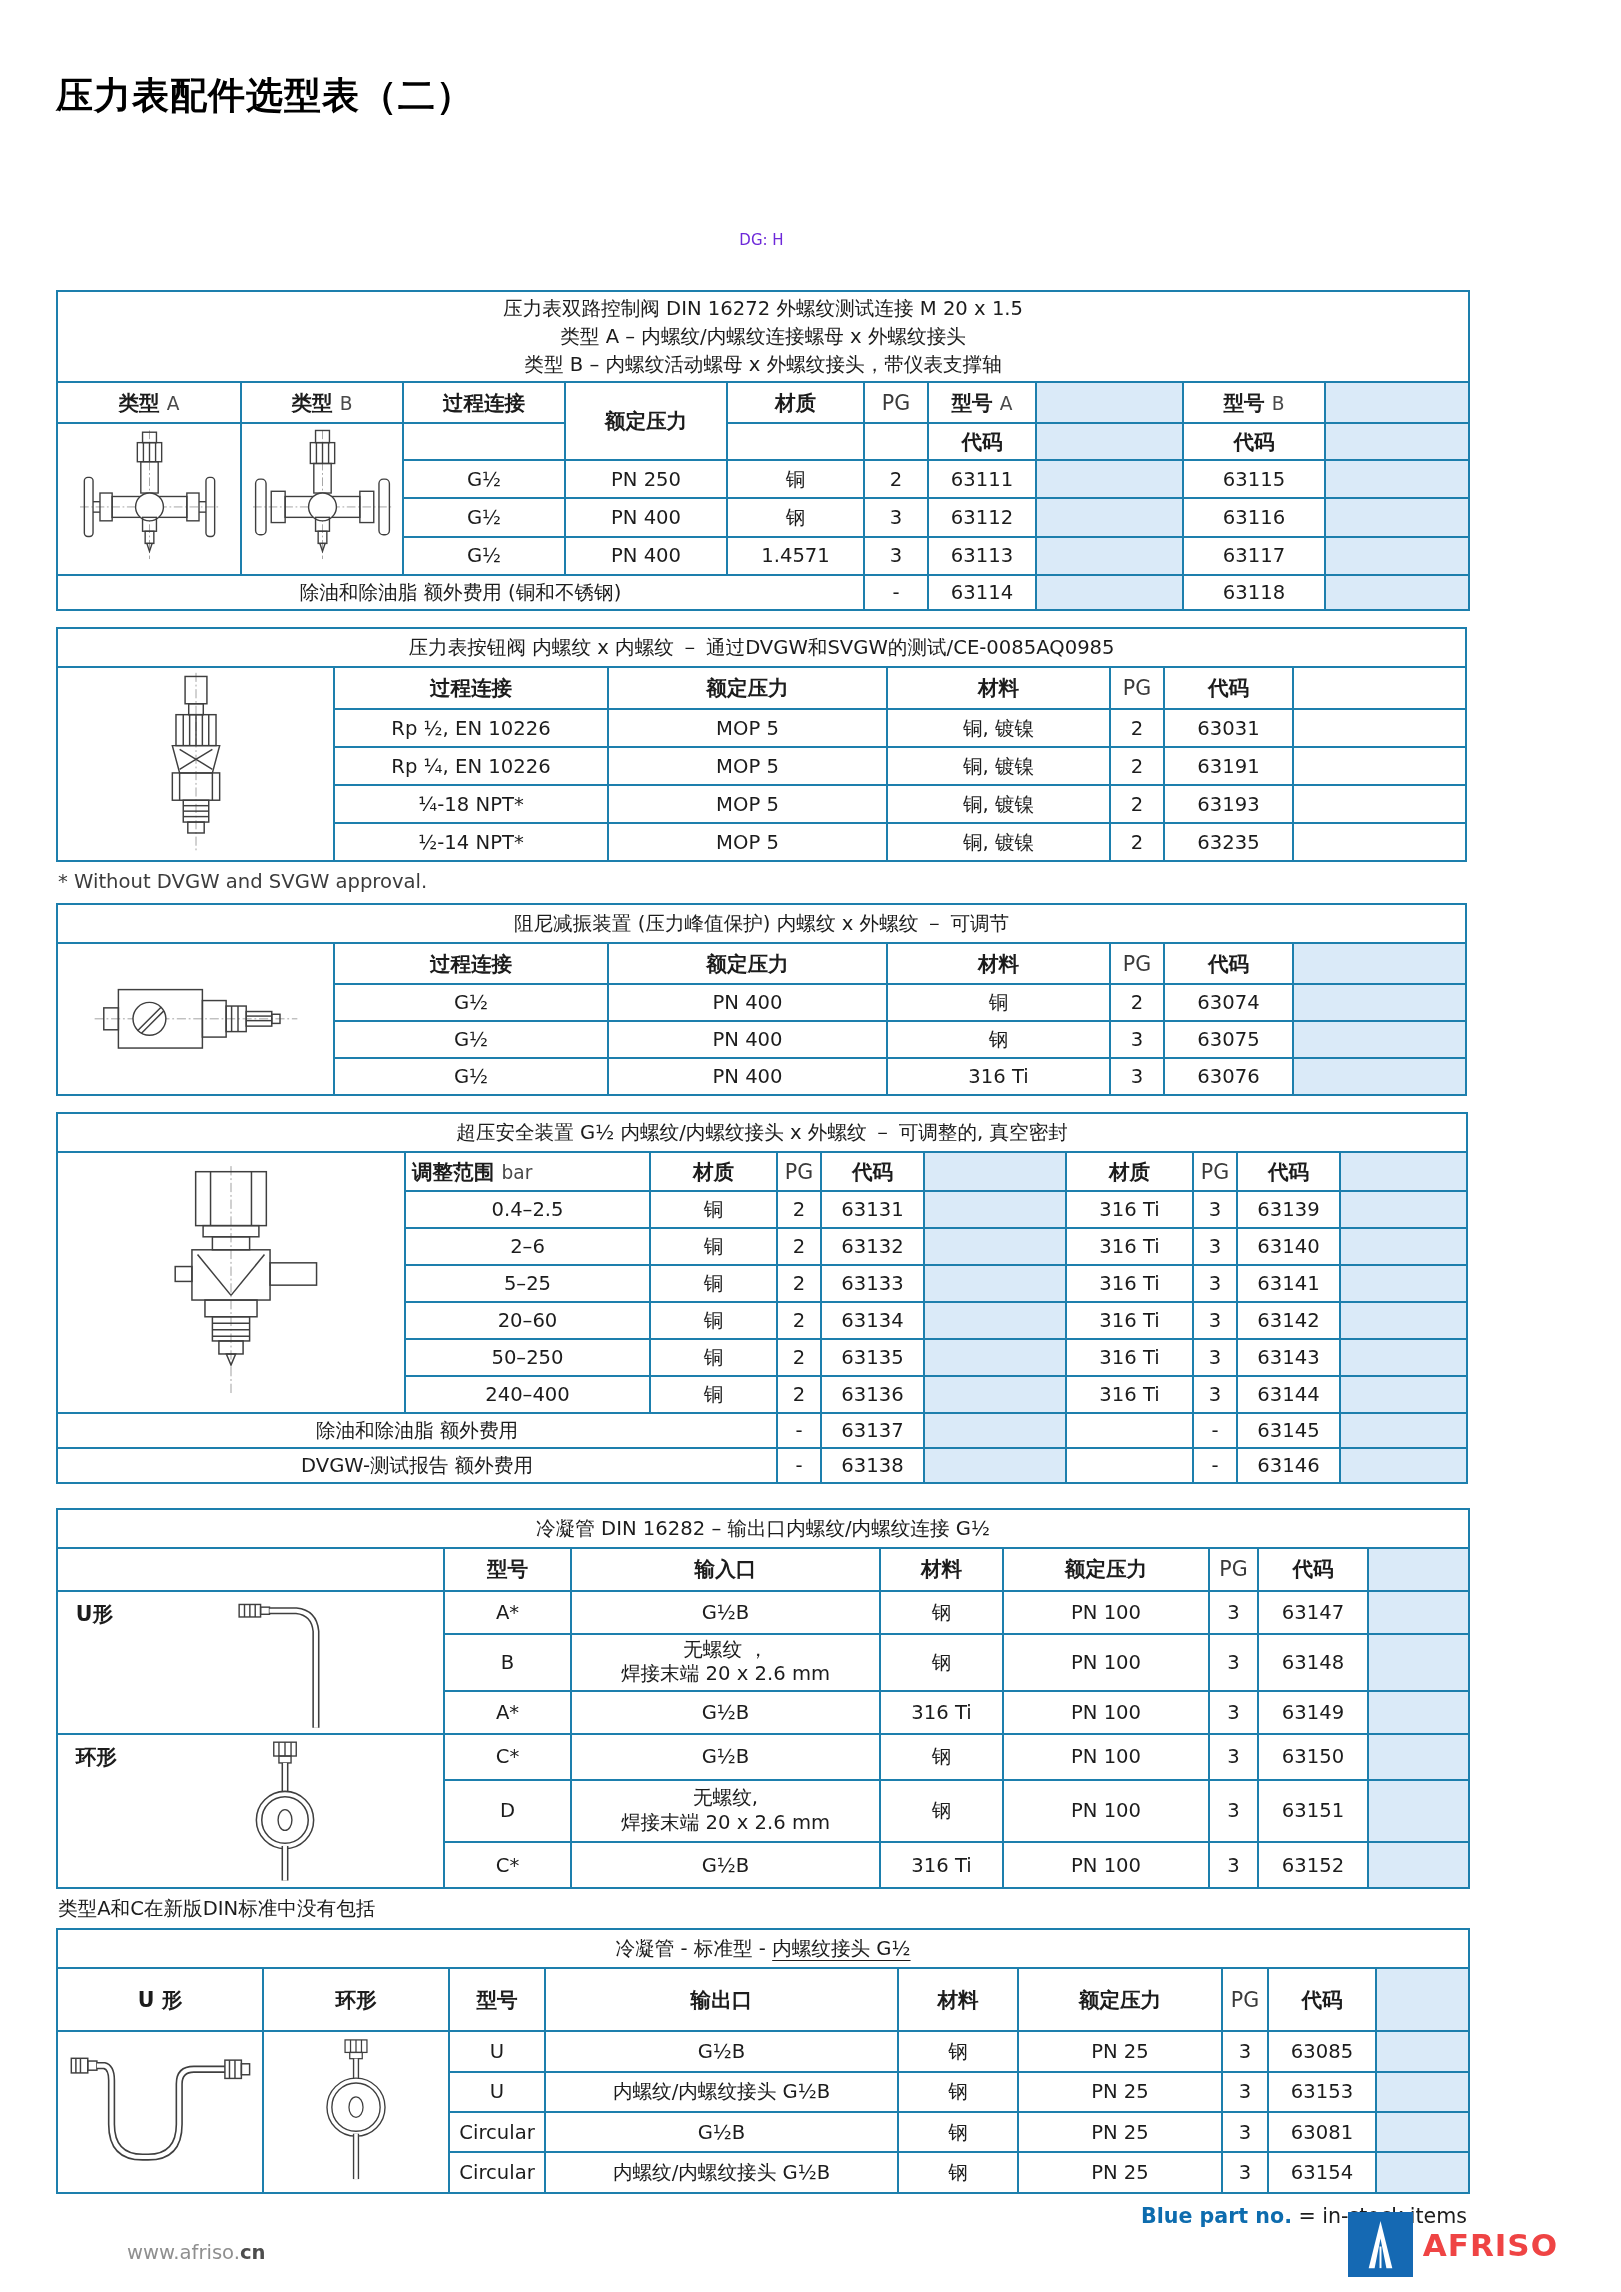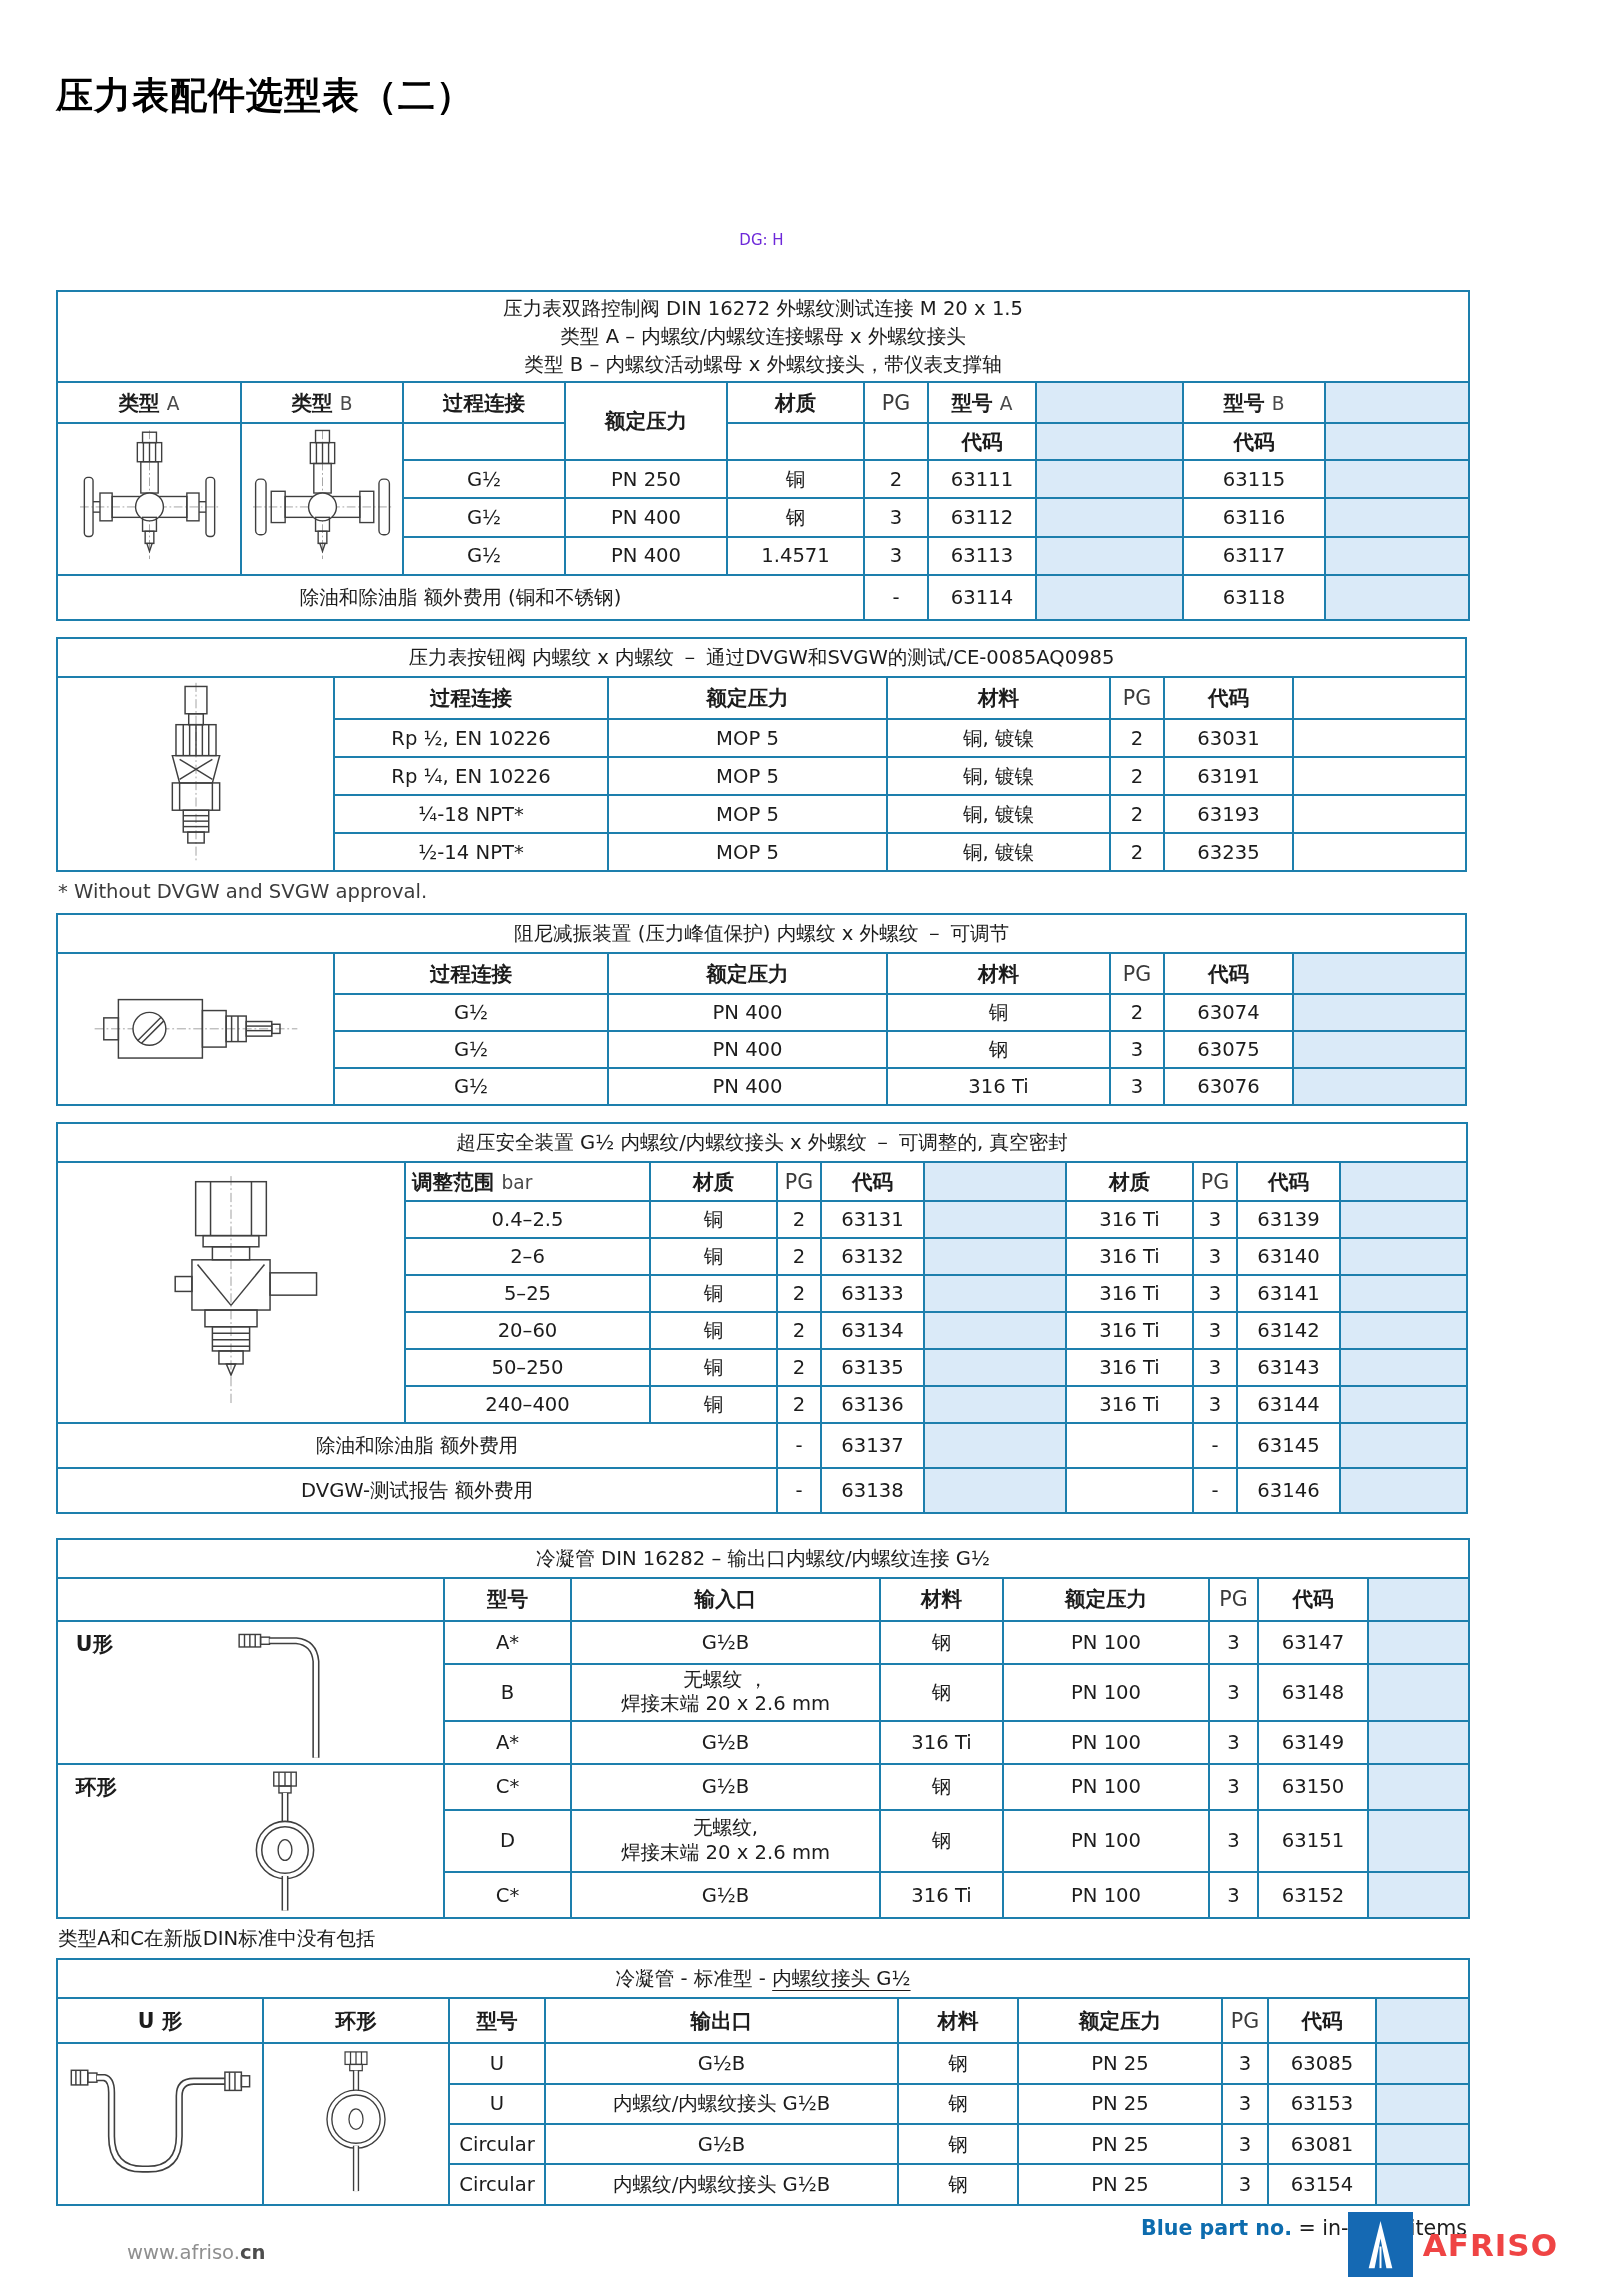--- a/index.html
+++ b/index.html
@@ -33,22 +33,22 @@
   .tbl th{font-weight:bold;font-size:20.6px;}
   .ttl{text-align:left;font-weight:bold;font-size:21.6px;padding:6.9px 13.7px;height:39px;}
   .ttl3{text-align:left;font-weight:bold;font-size:20.6px;padding:7.8px 11.8px;line-height:1.42;}
   .lat{font-weight:normal;color:#4a4a4a;font-size:18.6px;}
   th.pgh{font-weight:normal;color:#3a3a3a;}
   .blue{background:var(--lb);}
   .bcode{color:var(--blue);font-weight:bold;font-size:20.6px;}
   .code{font-size:19.6px;}
   .cjk{font-weight:600;}
   .lbl{text-align:left;padding-left:13.7px;font-size:20.6px;}
-  .hU{height:41px;}.hC{height:33px;}.hR{height:37px;}.hX{height:45px;}
-  .h44{height:43px;}.h46{height:45px;}.h58{height:57px;}.h40{height:39px;}
+  .hU{height:41px;}.hC{height:33px;}.hR{height:37px;}.hX{height:35px;}
+  .h44{height:43px;}.h46{height:63px;}.h58{height:57px;}.h40{height:39px;}
   .drawcell{background:#fff;}
   .diagwrap{position:relative;width:100%;height:100%;display:flex;justify-content:center;}
   .grouplabel{position:absolute;left:11.8px;top:5.9px;font-size:20.6px;font-weight:600;}
   .fn{font-size:19.6px;color:#3c3c3c;margin:7.8px 0 9.8px 2px;}
   .fn2{font-size:19.6px;color:#1c1c1c;margin:5.9px 0 5.9px 2px;}
   .mt16{margin-top:15.7px;}.mt40{margin-top:16px;}.mt24{margin-top:23.5px;}
   .underl{text-decoration:underline;text-underline-offset:4.9px;}
   .legend{width:1411px;text-align:right;font-size:20.6px;margin-top:9.8px;}
   .legend .bl{color:var(--blue);font-weight:bold;}
   .footer-url{position:absolute;left:127px;bottom:29px;font-size:19.6px;color:#8f8f8f;}

